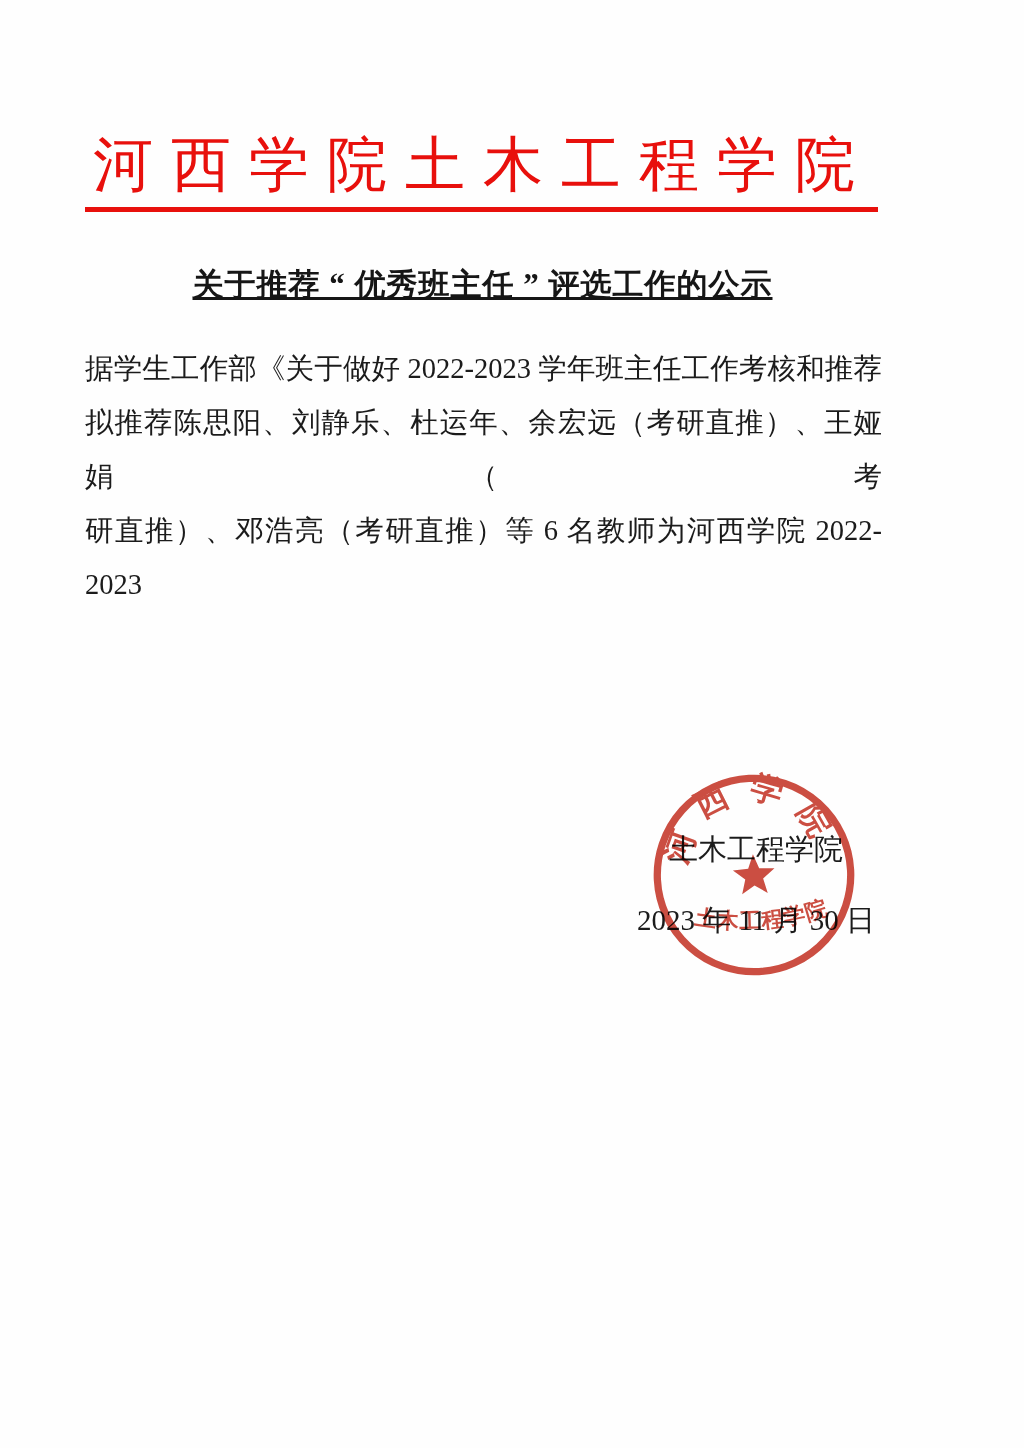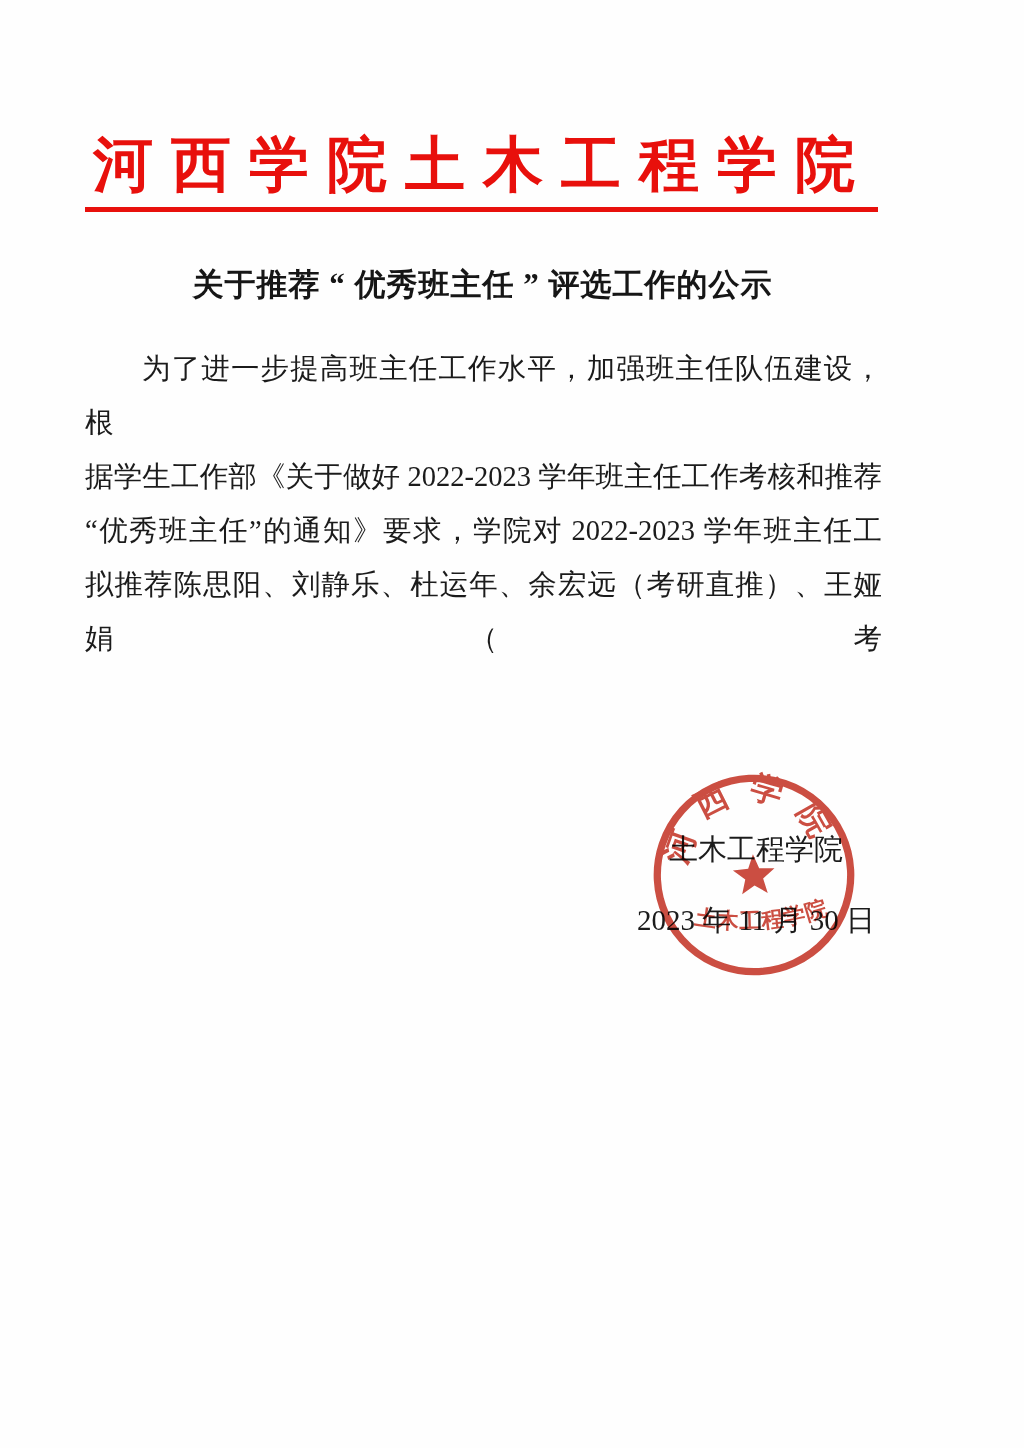--- a/index.html
+++ b/index.html
@@ -9,21 +9,21 @@
     background: #fefefe;
     font-family: "Liberation Serif", "DejaVu Serif", serif;
     overflow: hidden;
   }
   .letterhead {
     position: absolute;
     left: 85px; top: 128px;
     width: 795px;
     padding-left: 8px;
     font-size: 60px;
-    font-weight: bold;
+    font-weight: normal;
     letter-spacing: 18px;
     color: #e8100c;
     white-space: nowrap;
     line-height: 1.25;
   }
   .letterhead-rule {
     position: absolute;
     left: 85px; top: 207px;
     width: 793px; height: 5px;
     background: #e8100c;
@@ -31,20 +31,21 @@
   .notice-title {
     position: absolute;
     left: 85px; top: 264px;
     width: 795px;
     text-align: center;
     font-size: 31px;
     font-weight: bold;
     color: #161616;
     white-space: pre;
     letter-spacing: 1px;
+    text-decoration: underline;
   }
   .body-text {
     position: absolute;
     left: 85px; top: 342px;
     width: 797px;
     font-size: 28.5px;
     line-height: 54px;
     color: #1b1b1b;
   }
   .body-line {
@@ -88,24 +89,23 @@
 </head>
 <body>
 
 <div class="letterhead">河西学院土木工程学院</div>
 
 <div class="letterhead-rule"></div>
 
 <div class="notice-title">关于推荐 “ 优秀班主任 ” 评选工作的公示</div>
 
 <div class="body-text">
-  <div class="body-line indent">为了进一步提高班主任工作水平，加强班主任队伍建设，根</div>
   <div class="body-line">据学生工作部《关于做好 2022-2023 学年班主任工作考核和推荐</div>
-  <div class="body-line">“优秀班主任”的通知》要求，学院对 2022-2023 学年班主任工</div>
   <div class="body-line">拟推荐陈思阳、刘静乐、杜运年、余宏远（考研直推）、王娅娟（考</div>
+  <div class="body-line">研直推）、邓浩亮（考研直推）等 6 名教师为河西学院 2022-2023</div>
 </div>
 
 <div class="signature-block">
   <div class="sig-name">土木工程学院</div>
   <div class="sig-date">2023 年 11 月 30 日</div>
 </div>
 
 <svg class="seal" viewBox="0 0 200 200" xmlns="http://www.w3.org/2000/svg">
   <circle class="seal-ring" cx="100" cy="100" r="93"></circle>
   <defs>

